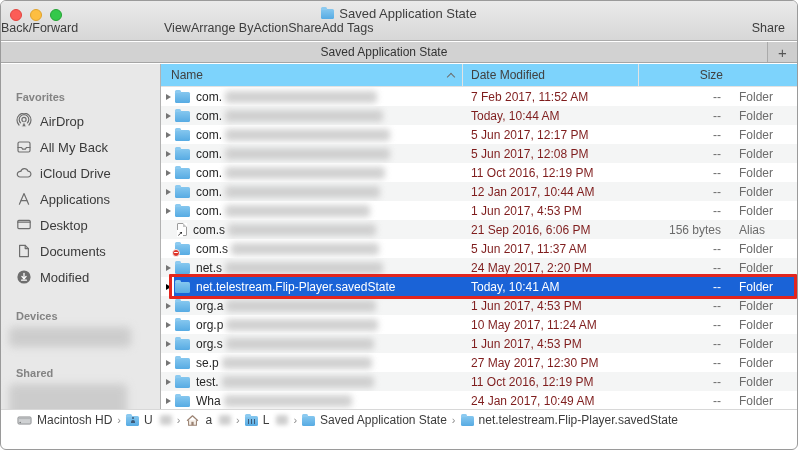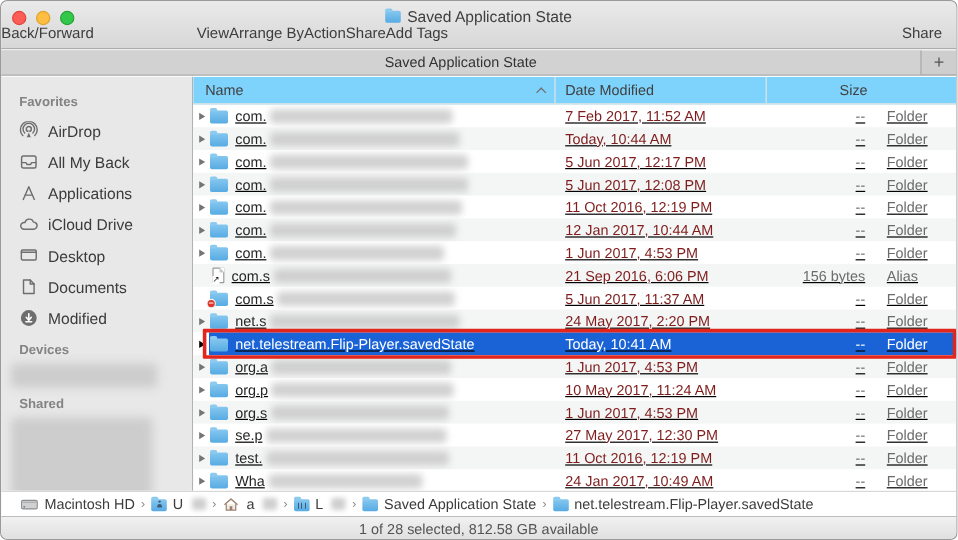--- a/index.html
+++ b/index.html
@@ -36,37 +36,37 @@
   }
   .tab { flex:1; display:flex; align-items:center; justify-content:center; font-size:12px; color:#333; background:#d2d2d2; }
   .tab-plus {
     width:30px; border-left:1px solid #aaa; display:flex; align-items:center; justify-content:center;
     font-size:15px; color:#555; font-weight:300;
   }
   
   .main { position:absolute; left:0; top:63px; width:100%; height:345px; display:flex; }
   
   .sidebar { width:160px; height:100%; background:#e8e8e8; border-right:1px solid #b2b2b2; padding-top:7px; overflow:hidden; }
-  .sb-header { font-size:11px; font-weight:bold; color:#838383; margin:8px 0 5px 15px; }
+  .sb-header { font-size:11px; font-weight:bold; color:#838383; margin:20px 0 5px 15px; }
   .sb-item { height:26px; display:flex; align-items:center; padding-left:15px; gap:8px; font-size:13px; color:#3b3b3b; }
   .sb-item svg { width:16px; height:16px; flex:0 0 16px; }
   .sb-blur { background:#c6c6c6; border-radius:4px; margin-left:8px; filter:blur(4px); opacity:.8; }
   
   .list { position:relative; flex:1; background:#fff; overflow:hidden; }
   .list-header {
     height:23px; display:grid; grid-template-columns:302px 176px 92px 1fr;
     font-size:12px; color:#414141; border-bottom:1px solid #e2e2e2; background:#7dd3fc;
   }
   .hcell { display:flex; align-items:center; border-right:1px solid #e3e3e3; padding:0 8px; white-space:nowrap; }
   .hcell:last-child { border-right:none; }
   .hcell.name { padding-left:10px; justify-content:space-between; }
   .hcell.size { justify-content:flex-end; }
   .sort-chev { width:6px; height:6px; border-left:1.4px solid #6d6d6d; border-top:1.4px solid #6d6d6d; transform:rotate(45deg); margin-top:3px; }
   .rows {}
-  .row { height:19px; display:grid; grid-template-columns:302px 176px 92px 1fr; font-size:12px;text-decoration:underline; }
+  .row { height:19px; display:grid; grid-template-columns:302px 176px 92px 1fr; font-size:12px; }
   .row.alt { background:#f4f5f5; }
   .cell { display:flex; align-items:center; white-space:nowrap; overflow:hidden; }
   .cell.name { padding-left:0; }
   .cell.date { color:#7f1d1d; padding-left:8px; }
   .cell.size { color:#6b6b6b; justify-content:flex-end; padding-right:10px; }
   .cell.kind { color:#6b6b6b; padding-left:8px; }
   .disc-wrap { width:14px; flex:0 0 14px; display:flex; justify-content:center; }
   .disc { width:0; height:0; border-left:5px solid #757575; border-top:3.5px solid transparent; border-bottom:3.5px solid transparent; }
   .fname { color:#262626; margin-left:6px; }
   .name-blur { height:12px; background:#c9c9c9; border-radius:3px; margin-left:3px; filter:blur(3px); opacity:.85; flex:0 0 auto; }
@@ -170,35 +170,35 @@
                 <rect x="2" y="3" width="12" height="10" rx="1.5"></rect>
                 <path d="M2 8.5h3.6l1 1.6h2.8l1-1.6H14"></path>
               </g>
             </svg>
           </span>
           <span>All My Back</span>
         </div>
         <div class="sb-item">
           <span style="display: inline-flex;">
             <svg viewBox="0 0 16 16">
+              <path d="M4.3 12a2.8 2.8 0 1 1 .5-5.5 3.7 3.7 0 0 1 7.1-.4A2.7 2.7 0 1 1 12 12z" fill="none" stroke="#6e6e6e" stroke-width="1.2" stroke-linecap="round" stroke-linejoin="round"></path>
+            </svg>
+          </span>
+          <span>iCloud Drive</span>
+        </div>
+        <div class="sb-item">
+          <span style="display: inline-flex;">
+            <svg viewBox="0 0 16 16">
               <g fill="none" stroke="#6e6e6e" stroke-width="1.2" stroke-linecap="round" stroke-linejoin="round">
                 <path d="M3.4 13.2L8 2.6l4.6 10.6"></path>
                 <path d="M5.1 9.6h5.8"></path>
               </g>
             </svg>
           </span>
           <span>Applications</span>
-        </div>
-        <div class="sb-item">
-          <span style="display: inline-flex;">
-            <svg viewBox="0 0 16 16">
-              <path d="M4.3 12a2.8 2.8 0 1 1 .5-5.5 3.7 3.7 0 0 1 7.1-.4A2.7 2.7 0 1 1 12 12z" fill="none" stroke="#6e6e6e" stroke-width="1.2" stroke-linecap="round" stroke-linejoin="round"></path>
-            </svg>
-          </span>
-          <span>iCloud Drive</span>
         </div>
         <div class="sb-item">
           <span style="display: inline-flex;">
             <svg viewBox="0 0 16 16">
               <g fill="none" stroke="#6e6e6e" stroke-width="1.2" stroke-linecap="round" stroke-linejoin="round">
                 <rect x="1.8" y="3.4" width="12.4" height="8.2" rx="1"></rect>
                 <path d="M1.8 5.2h12.4"></path>
               </g>
             </svg>
           </span>
@@ -514,17 +514,14 @@
         <span class="ficon small"></span>
         <span>Saved Application State</span>
       </span>
       <span class="path-chev">›</span>
       <span class="path-seg">
         <span class="ficon small"></span>
         <span>net.telestream.Flip-Player.savedState</span>
       </span>
     </div>
 
-  <div class="statusbar">
-    <span>1 of 28 selected, 812.58 GB available</span>
-  </div>
 
 </div>
 
 </body></html>

